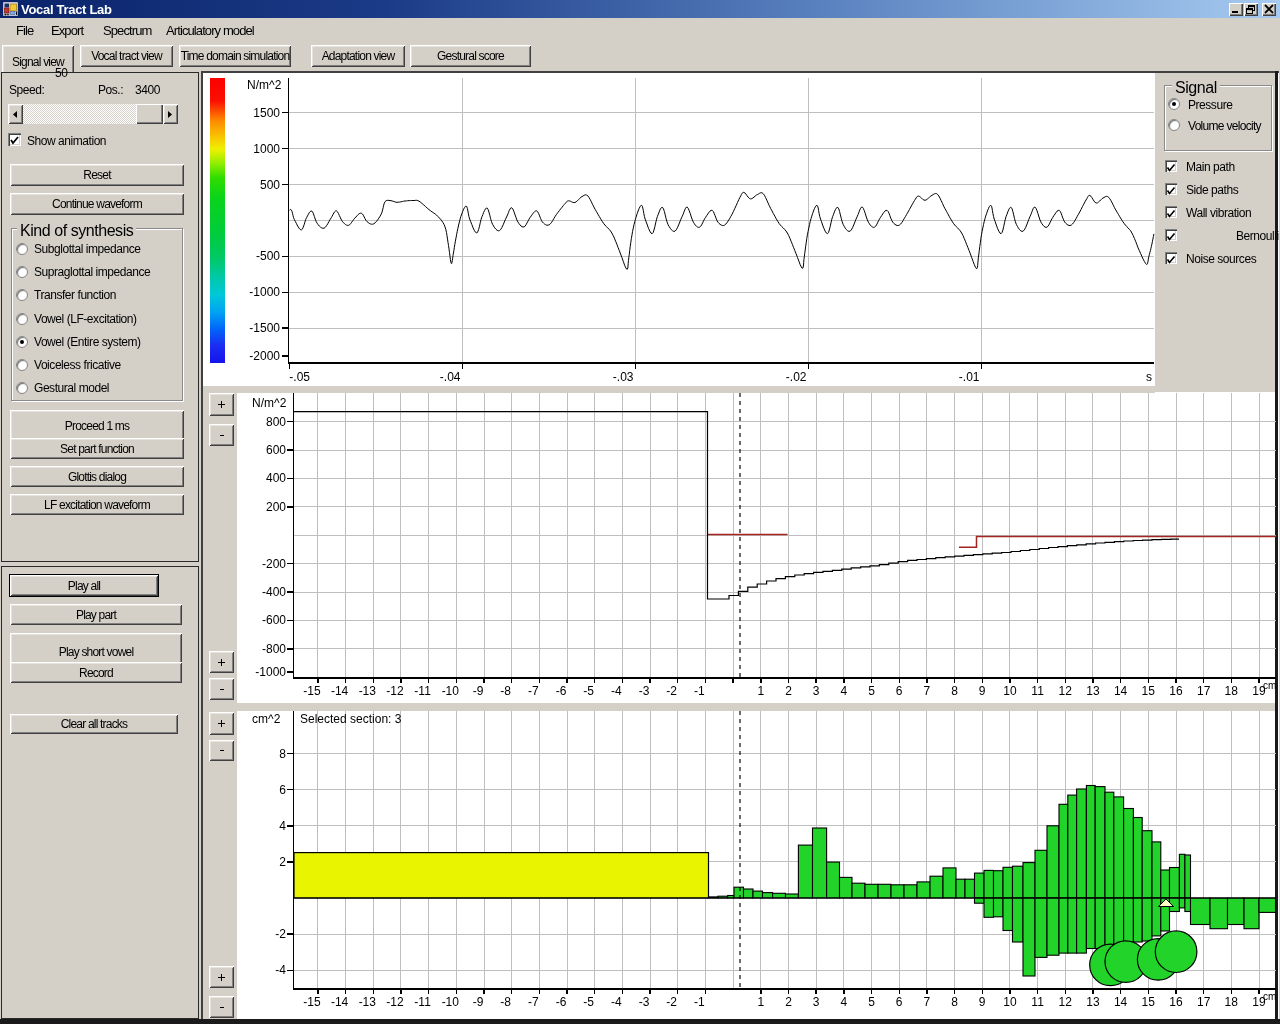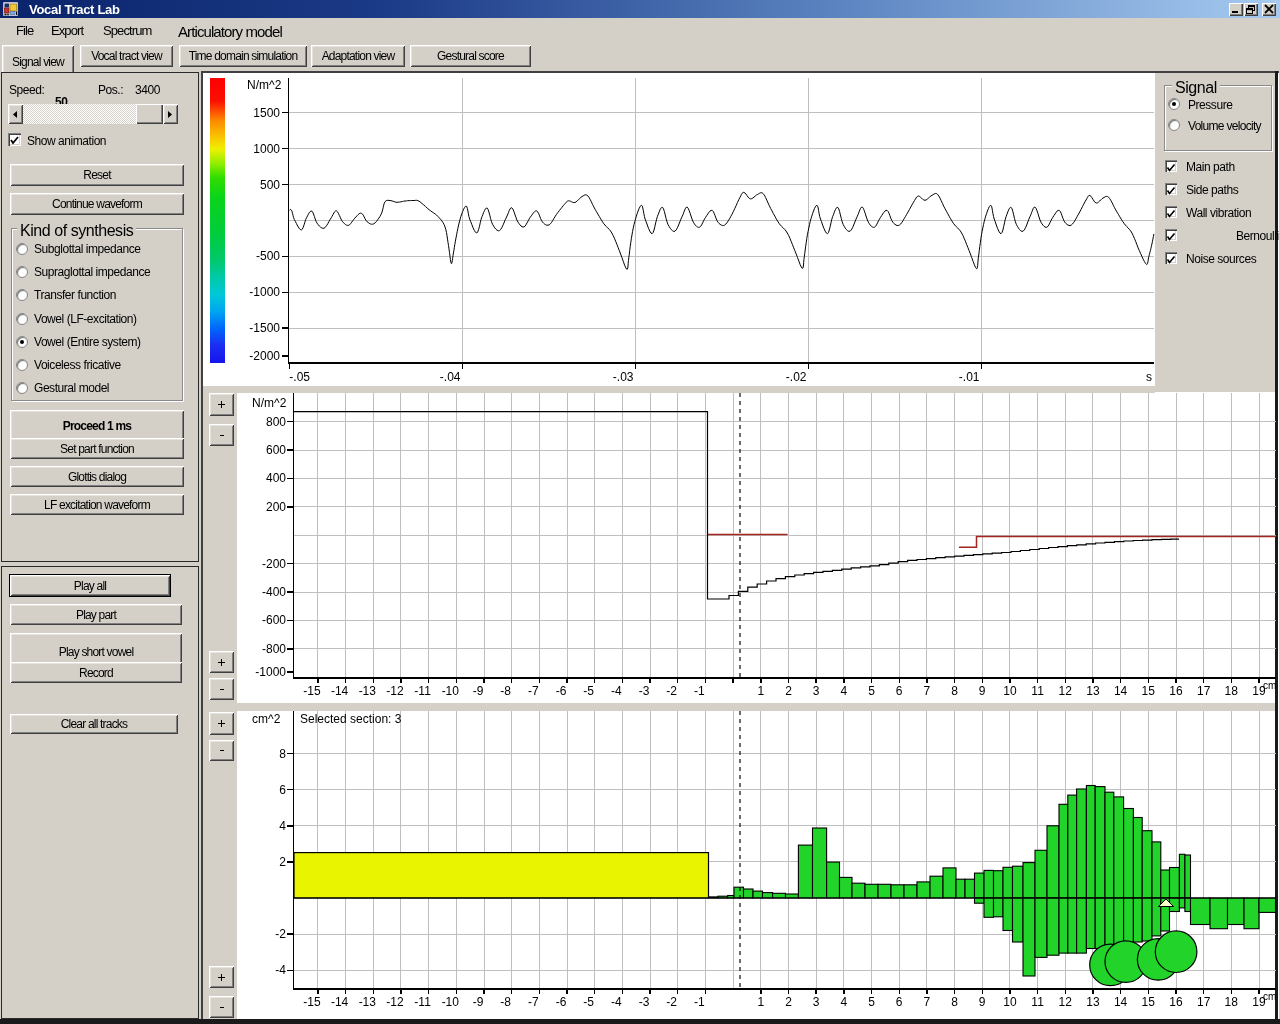--- a/index.html
+++ b/index.html
@@ -30,54 +30,54 @@
 <svg class="abs" style="left:3px;top:2px" width="15" height="14" viewBox="0 0 15 14">
  <rect x="0" y="0" width="15" height="14" rx="1" fill="#e8e8ee" stroke="#7a86a8" stroke-width="0.8"></rect>
  <rect x="1.5" y="1.5" width="4.5" height="4" fill="#1a2d66"></rect>
  <rect x="1.5" y="6" width="4.5" height="5" fill="#c03830" stroke="#7c1410" stroke-width="0.7"></rect>
  <rect x="7" y="2" width="6.5" height="7" fill="#f0c83c" stroke="#a08018" stroke-width="0.8"></rect>
  <rect x="7" y="9.5" width="5" height="3" fill="#88aadd" stroke="#4868a0" stroke-width="0.7"></rect>
  <rect x="1.5" y="11.7" width="2" height="1.6" fill="#101010"></rect>
  <rect x="4.2" y="11.7" width="1.6" height="1.6" fill="#101010"></rect>
  <rect x="13" y="9.5" width="1.2" height="3.5" fill="#101010"></rect>
 </svg>
-<div class="abs" style="left:21px;top:2px;font-size:13px;font-weight:bold;color:#fff;letter-spacing:-0.3px;margin-left:8px;">Vocal Tract Lab</div>
+<div class="abs" style="left:21px;top:2px;font-size:13px;font-weight:bold;color:#fff;letter-spacing:-0.3px;">Vocal Tract Lab</div>
 <div class="wbtn" style="left:1229px;">
     <div class="abs" style="left:3px;top:8px;width:6px;height:2px;background:#000;"></div>
   </div>
 <div class="wbtn" style="left:1244px;">
  <svg width="12" height="11" style="position:absolute;left:1px;top:1px">
       <rect x="3.5" y="1.5" width="6" height="5" fill="none" stroke="#000" stroke-width="1"></rect>
       <rect x="3.5" y="1.5" width="6" height="1.6" fill="#000"></rect>
       <rect x="1.5" y="4.5" width="6" height="5" fill="#d4d0c8" stroke="#000" stroke-width="1"></rect>
       <rect x="1.5" y="4.5" width="6" height="1.6" fill="#000"></rect>
     </svg>
 </div>
 <div class="wbtn" style="left:1262px;">
  <svg width="12" height="11" style="position:absolute;left:1px;top:1px">
       <path d="M2 1 L10 9 M10 1 L2 9" stroke="#000" stroke-width="1.8"></path>
     </svg>
 </div>
 
 <div class="txt" style="left:16px;top:23px;font-size:13px;letter-spacing:-0.9px;">File</div>
 <div class="txt" style="left:51px;top:23px;font-size:13px;letter-spacing:-0.9px;">Export</div>
 <div class="txt" style="left:103px;top:23px;font-size:13px;letter-spacing:-0.9px;">Spectrum</div>
-<div class="txt" style="left:178px;top:23px;font-size:15px;letter-spacing:-0.9px;">Articulatory model</div>
+<div class="txt" style="left:166px;top:23px;font-size:13px;letter-spacing:-0.9px;">Articulatory model</div>
 
 <div class="btn" style="left:2px;top:45px;width:72px;height:34px;">Signal view</div>
 <div class="btn" style="left:80px;top:45px;width:93px;height:22px;">Vocal tract view</div>
-<div class="btn" style="left:179px;top:45px;width:128px;height:22px;">Time domain simulation</div>
+<div class="btn" style="left:179px;top:45px;width:112px;height:22px;">Time domain simulation</div>
 <div class="btn" style="left:311px;top:45px;width:94px;height:22px;">Adaptation view</div>
 <div class="btn" style="left:410px;top:45px;width:121px;height:22px;">Gestural score</div>
 
 <div class="panelbox" style="left:1px;top:72px;width:198px;height:490px;"></div>
 <div class="panelbox" style="left:1px;top:566px;width:198px;height:453px;"></div>
 
 <div class="txt" style="left:9px;top:83px;">Speed:</div>
-<div class="txt" style="left:55px;top:95px;font-weight:bold;">50</div>
+<div class="txt" style="left:55px;top:66px;">50</div>
 <div class="txt" style="left:98px;top:83px;">Pos.:</div>
 <div class="txt" style="left:135px;top:83px;">3400</div>
 
 <div class="abs" style="left:8px;top:104px;width:170px;height:20px;background:conic-gradient(#fff 25%,#d6d2ca 0 50%,#fff 0 75%,#d6d2ca 0);background-size:2px 2px;"></div>
 <div class="btn" style="left:8px;top:104px;width:15px;height:20px;">
     <svg width="5" height="7">
       <path d="M4 0 L0 3.5 L4 7 Z" fill="#000"></path>
     </svg>
   </div>
 <div class="btn" style="left:163px;top:104px;width:15px;height:20px;">
@@ -107,26 +107,26 @@
 <div class="txt" style="left:34px;top:312px;">Vowel (LF-excitation)</div>
 <div class="radio" style="left:16px;top:336px;">
     <div class="dot"></div>
   </div>
 <div class="txt" style="left:34px;top:335px;">Vowel (Entire system)</div>
 <div class="radio" style="left:16px;top:359px;"></div>
 <div class="txt" style="left:34px;top:358px;">Voiceless fricative</div>
 <div class="radio" style="left:16px;top:382px;"></div>
 <div class="txt" style="left:34px;top:381px;">Gestural model</div>
 
-<div class="btn" style="left:10px;top:410px;width:174px;height:32px;font-weight:bold;">Proceed 1 ms</div>
+<div class="btn" style="left:10px;top:410px;width:174px;height:32px;">Proceed 1 ms</div>
 <div class="btn" style="left:10px;top:438px;width:174px;height:21px;">Set part function</div>
 <div class="btn" style="left:10px;top:466px;width:174px;height:21px;">Glottis dialog</div>
 <div class="btn" style="left:10px;top:494px;width:174px;height:21px;">LF excitation waveform</div>
 
-<div class="btn def" style="left:10px;top:575px;width:160px;height:21px;">Play all</div>
+<div class="btn def" style="left:10px;top:575px;width:148px;height:21px;">Play all</div>
 <div class="btn" style="left:10px;top:604px;width:172px;height:21px;">Play part</div>
 <div class="btn" style="left:10px;top:633px;width:172px;height:38px;">Play short vowel</div>
 <div class="btn" style="left:10px;top:662px;width:172px;height:21px;">Record</div>
 <div class="btn" style="left:10px;top:714px;width:168px;height:20px;">Clear all tracks</div>
 
 <div class="abs" style="left:201px;top:71px;width:1078px;height:950px;background:#fff;border-left:2px solid #404040;border-top:2px solid #404040;"></div>
 
 <div class="abs" style="left:1155px;top:73px;width:121px;height:319px;background:#d4d0c8;"></div>
 
 <div class="abs" style="left:203px;top:386px;width:952px;height:7px;background:#d4d0c8;"></div>

